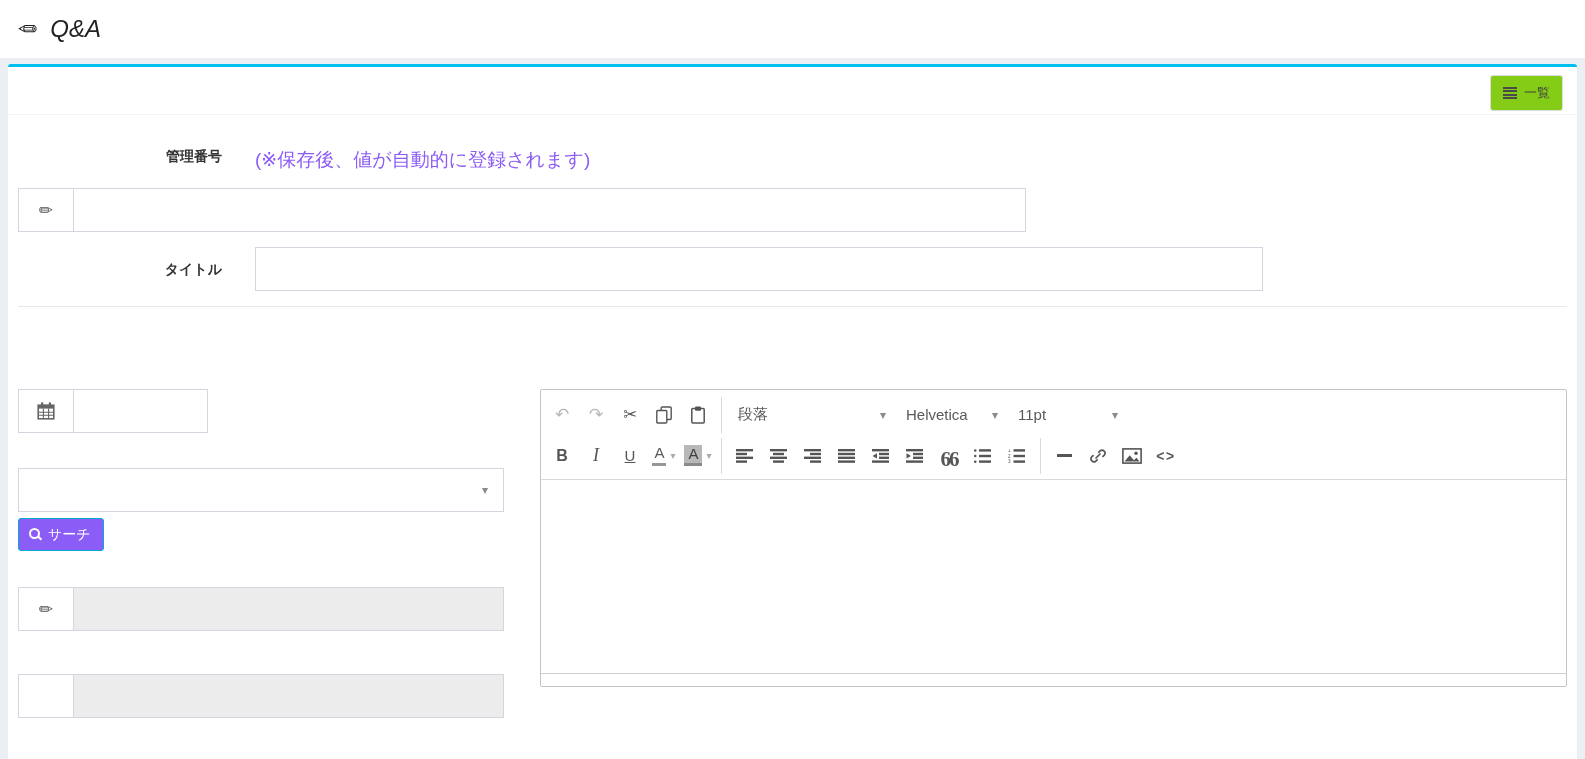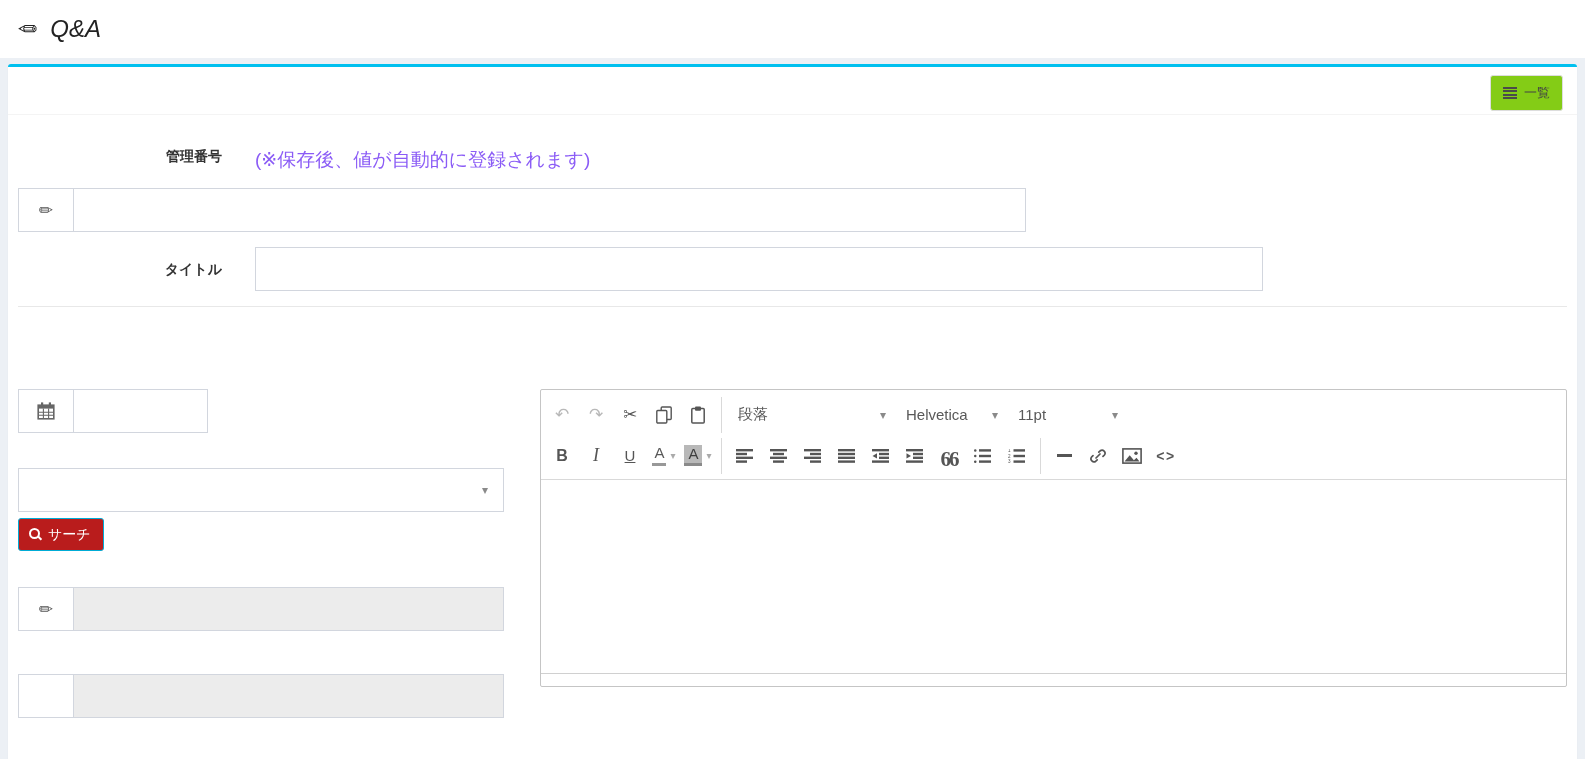--- a/index.html
+++ b/index.html
@@ -64,21 +64,21 @@
   .left-col { width:486px; flex:none; }
   .right-col { width:1027px; flex:none; }
   .date-group { width:190px; display:flex; height:44px; }
   .fake-select {
     margin-top:35px; height:44px; border:1px solid #d2d6de; background:#fff;
     display:flex; align-items:center; justify-content:flex-end; padding:0 15px;
     cursor:pointer;
   }
   .caret { color:#8a8a8a; font-size:12px; line-height:1; }
   .btn-search {
-    margin-top:6px; height:33px; background:#b91c1c; border:1px solid #00acd6;
+    margin-top:6px; height:33px; background:#8b5cf6; border:1px solid #00acd6;
     border-radius:3px; color:#fff; font-size:14px; padding:0 12px 0 10px;
     display:inline-flex; align-items:center; gap:6px; cursor:pointer; font-family:inherit;
   }
   .search-glyph { width:13px; height:13px; position:relative; flex:none; }
   .search-glyph::before { content:""; position:absolute; left:0; top:0;
     width:7px; height:7px; border:2px solid #fff; border-radius:50%; }
   .search-glyph::after { content:""; position:absolute; width:5px; height:2.4px;
     background:#fff; transform:rotate(45deg); left:8px; top:9px; }
   .ro-group { margin-top:36px; display:flex; height:44px; }
   .ro-group.partial { margin-top:43px; }

